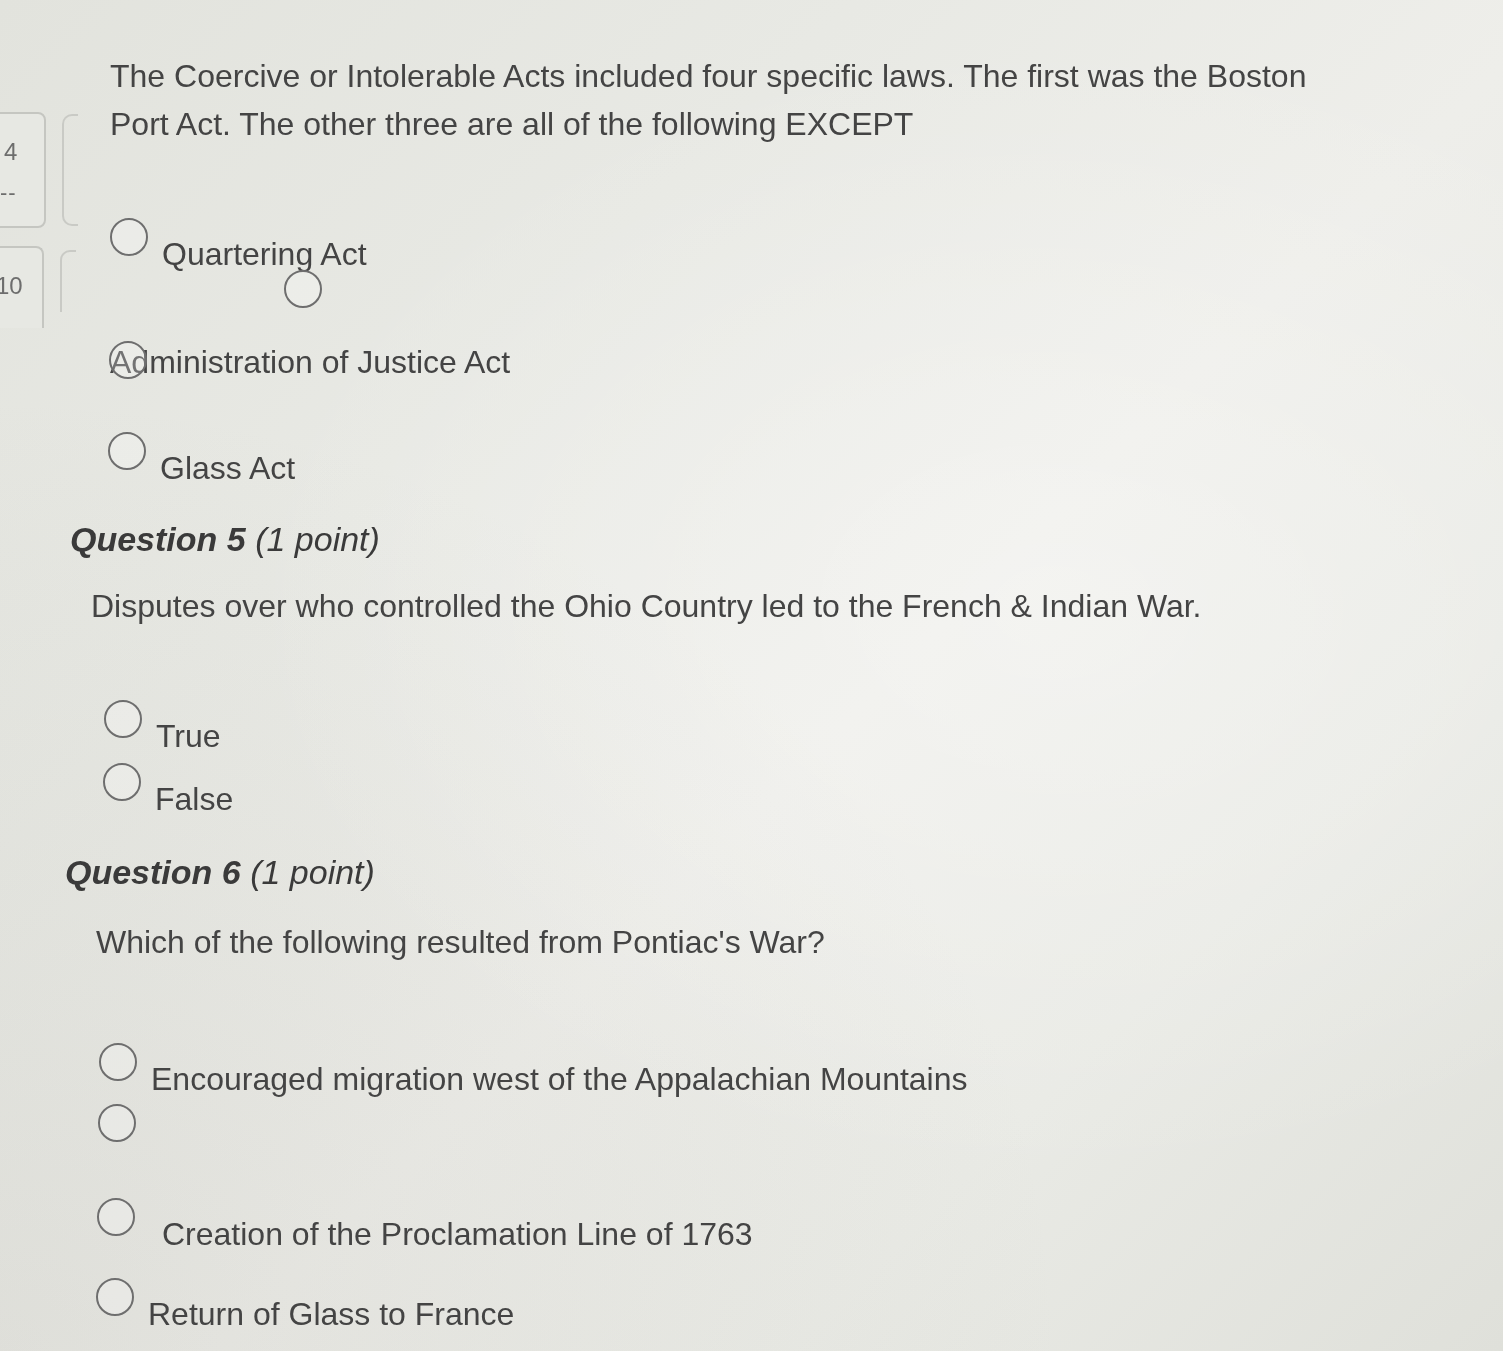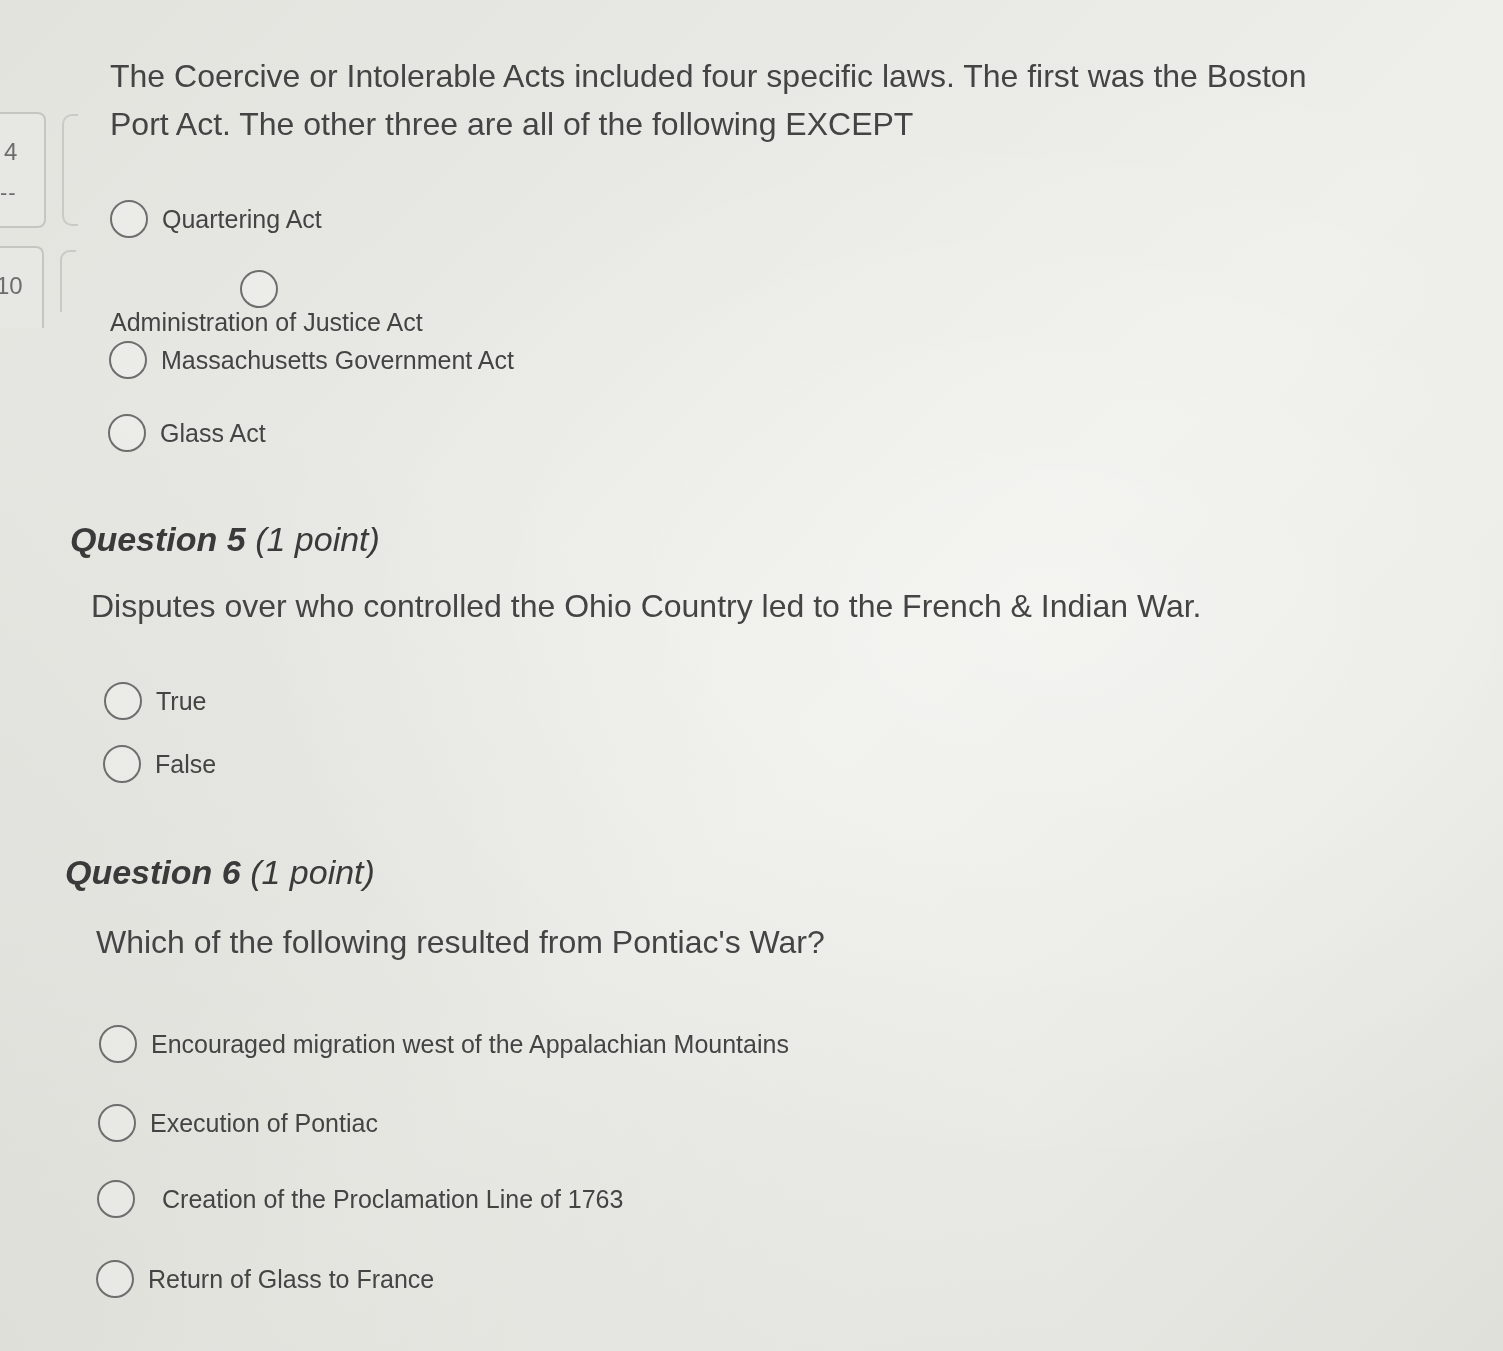--- a/index.html
+++ b/index.html
@@ -80,23 +80,24 @@
       width: 38px;
       height: 38px;
       border: 2px solid #6e6e6e;
       border-radius: 50%;
       background: rgba(255,255,255,0.25);
       box-sizing: border-box;
       margin-right: 14px;
       flex-shrink: 0;
     }
     .opt-label {
-      font-size: 25px;
+      font-size: 32px;
       color: #444;
       white-space: nowrap;
+      margin-top: 36px;
     }
   </style>
 </head>
 <body>
 
 <div class="vignette"></div>
 
 <div>
   <div class="qnav-tile" style="left:-20px; top:112px; width:62px; height:112px;">
     <span class="num" style="left:22px; top:24px;">4</span>
@@ -119,21 +120,20 @@
   <label class="option" style="left:110px; top:200px;">
     <span class="radio"></span>
     <span class="opt-label">Quartering Act</span>
   </label>
   <label class="option" style="left:110px; top:270px;flex-direction:column;">
     <span class="radio"></span>
     <span class="opt-label">Administration of Justice Act</span>
   </label>
   <label class="option" style="left:109px; top:341px;">
     <span class="radio"></span>
-    <span class="opt-label">Massachusetts Government Act</span>
   </label>
   <label class="option" style="left:108px; top:414px;">
     <span class="radio"></span>
     <span class="opt-label">Glass Act</span>
   </label>
 </div>
 
 <div>
   <div class="q-block" style="left:70px; top:520px;">
     <p class="q-heading">
@@ -165,21 +165,20 @@
   <div class="q-block" style="left:96px; top:918px;">
     <p class="q-stem">Which of the following resulted from Pontiac's War?</p>
   </div>
 
   <label class="option" style="left:99px; top:1025px;text-align:right;">
     <span class="radio"></span>
     <span class="opt-label">Encouraged migration west of the Appalachian Mountains</span>
   </label>
   <label class="option" style="left:98px; top:1104px;">
     <span class="radio"></span>
-    <span class="opt-label">Execution of Pontiac</span>
   </label>
   <label class="option" style="left:97px; top:1180px;gap:13px;">
     <span class="radio"></span>
     <span class="opt-label">Creation of the Proclamation Line of 1763</span>
   </label>
   <label class="option" style="left:96px; top:1260px;">
     <span class="radio"></span>
     <span class="opt-label">Return of Glass to France</span>
   </label>
 </div>

